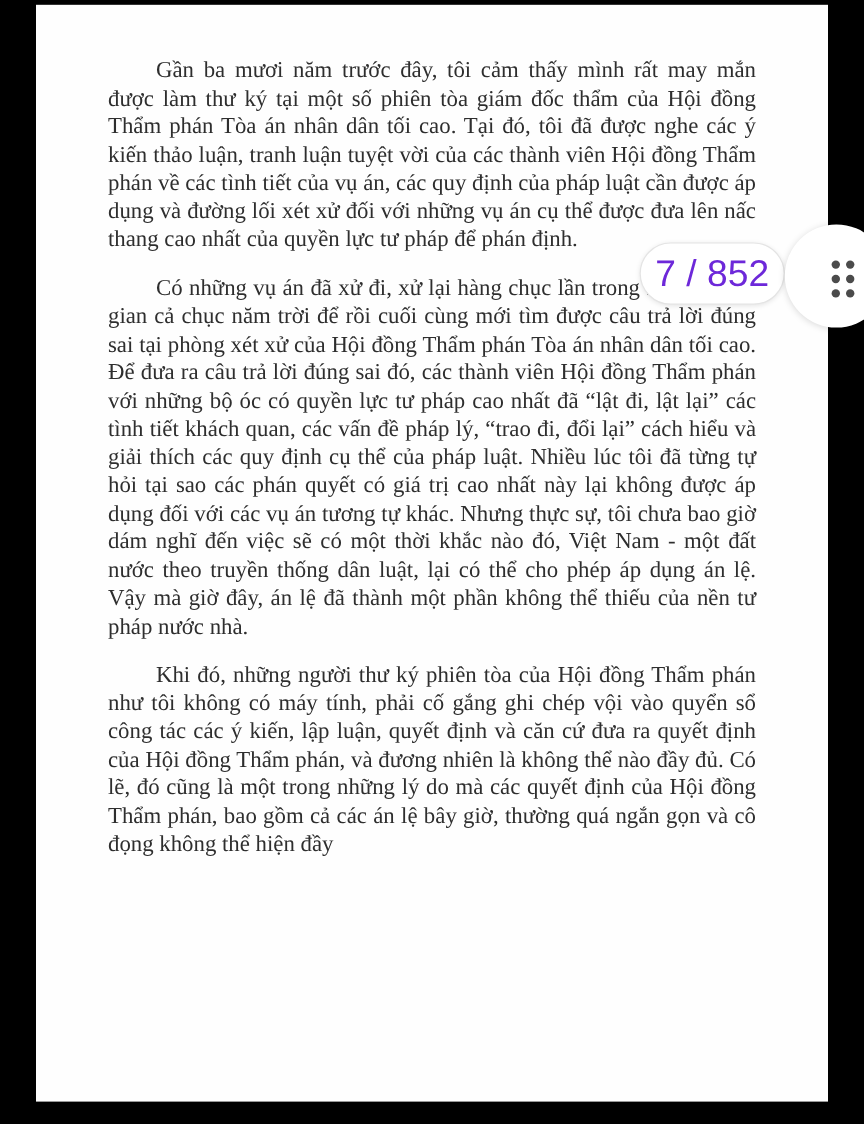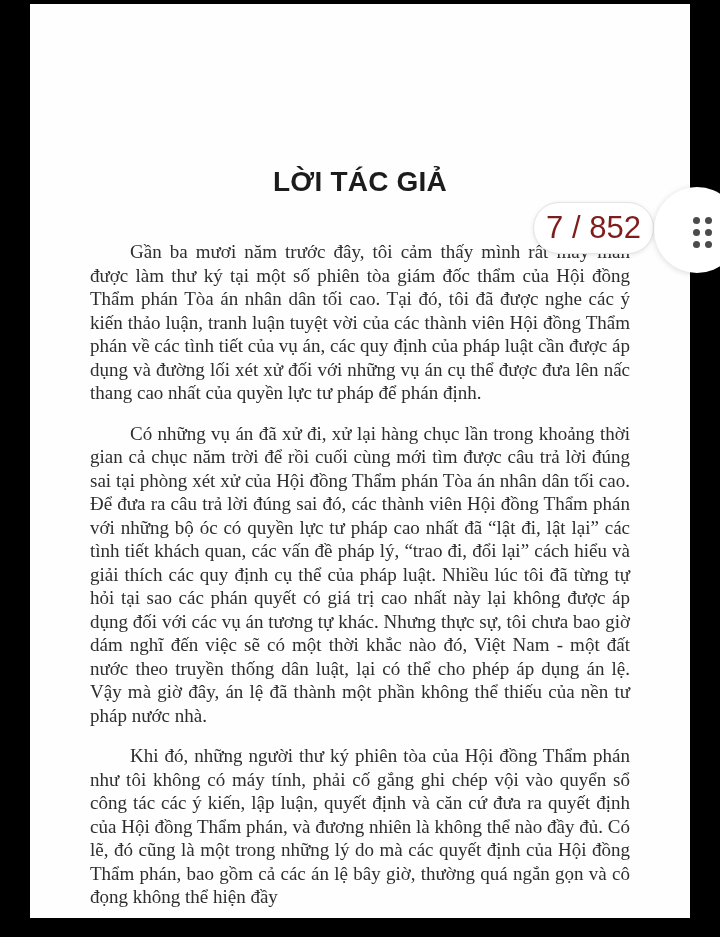--- a/index.html
+++ b/index.html
@@ -51,21 +51,21 @@
     border: 1px solid #e4e4e4;
     border-radius: 26px;
     box-shadow: 0 1px 4px rgba(0,0,0,0.10);
     z-index: 5;
     display: flex;
     align-items: center;
     justify-content: center;
     font-family: "Liberation Sans", sans-serif;
     font-size: 31px;
     font-weight: 400;
-    color: #7f1d1d;
+    color: #6d28d9;
     white-space: nowrap;
   }
   .menu-handle {
     position: absolute;
     left: 654px;
     top: 187px;
     width: 86px;
     height: 86px;
     border-radius: 50%;
     background: #ffffff;
@@ -86,21 +86,20 @@
     width: 7px;
     height: 7px;
     border-radius: 50%;
     background: #4b4b4b;
   }
 </style>
 </head>
 <body>
 
 <div class="book-page">
-  <h1 class="page-title">LỜI TÁC GIẢ</h1>
   <div class="page-content">
     <p>Gần ba mươi năm trước đây, tôi cảm thấy mình rất may mắn được làm thư ký tại một số phiên tòa giám đốc thẩm của Hội đồng Thẩm phán Tòa án nhân dân tối cao. Tại đó, tôi đã được nghe các ý kiến thảo luận, tranh luận tuyệt vời của các thành viên Hội đồng Thẩm phán về các tình tiết của vụ án, các quy định của pháp luật cần được áp dụng và đường lối xét xử đối với những vụ án cụ thể được đưa lên nấc thang cao nhất của quyền lực tư pháp để phán định.</p>
     <p>Có những vụ án đã xử đi, xử lại hàng chục lần trong khoảng thời gian cả chục năm trời để rồi cuối cùng mới tìm được câu trả lời đúng sai tại phòng xét xử của Hội đồng Thẩm phán Tòa án nhân dân tối cao. Để đưa ra câu trả lời đúng sai đó, các thành viên Hội đồng Thẩm phán với những bộ óc có quyền lực tư pháp cao nhất đã “lật đi, lật lại” các tình tiết khách quan, các vấn đề pháp lý, “trao đi, đổi lại” cách hiểu và giải thích các quy định cụ thể của pháp luật. Nhiều lúc tôi đã từng tự hỏi tại sao các phán quyết có giá trị cao nhất này lại không được áp dụng đối với các vụ án tương tự khác. Nhưng thực sự, tôi chưa bao giờ dám nghĩ đến việc sẽ có một thời khắc nào đó, Việt Nam - một đất nước theo truyền thống dân luật, lại có thể cho phép áp dụng án lệ. Vậy mà giờ đây, án lệ đã thành một phần không thể thiếu của nền tư pháp nước nhà.</p>
     <p>Khi đó, những người thư ký phiên tòa của Hội đồng Thẩm phán như tôi không có máy tính, phải cố gắng ghi chép vội vào quyển sổ công tác các ý kiến, lập luận, quyết định và căn cứ đưa ra quyết định của Hội đồng Thẩm phán, và đương nhiên là không thể nào đầy đủ. Có lẽ, đó cũng là một trong những lý do mà các quyết định của Hội đồng Thẩm phán, bao gồm cả các án lệ bây giờ, thường quá ngắn gọn và cô đọng không thể hiện đầy</p>
   </div>
 </div>
 
 <div class="page-indicator">
   <span>7 / 852</span>
 </div>

